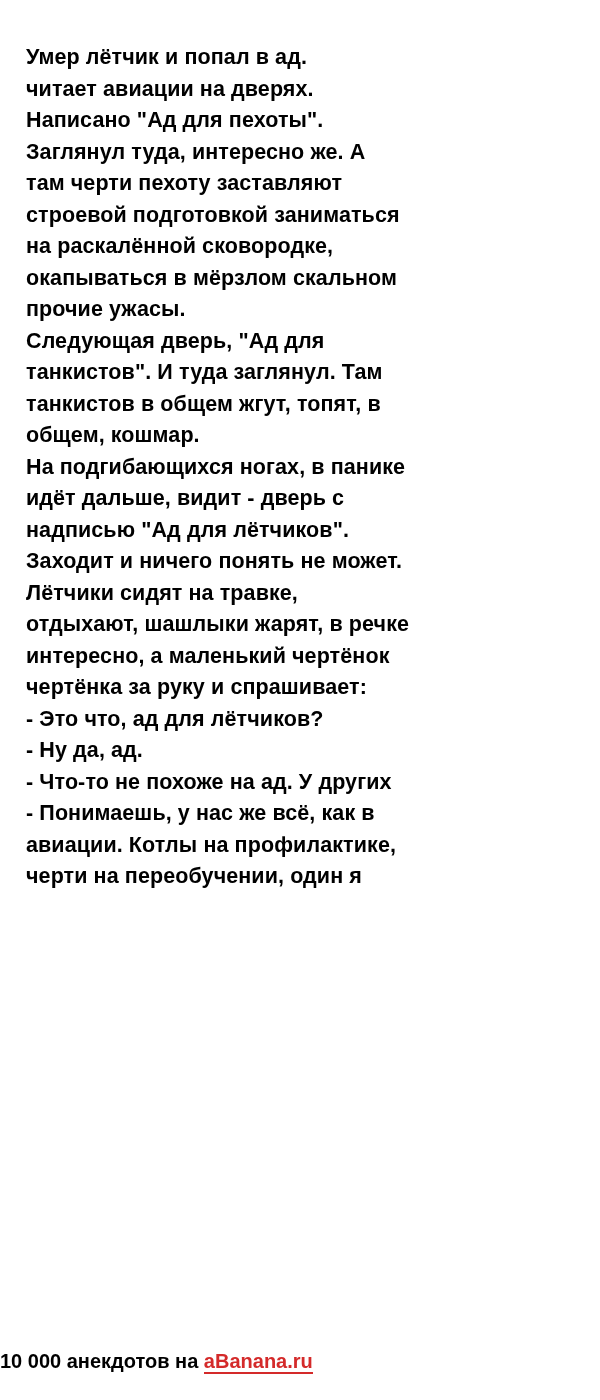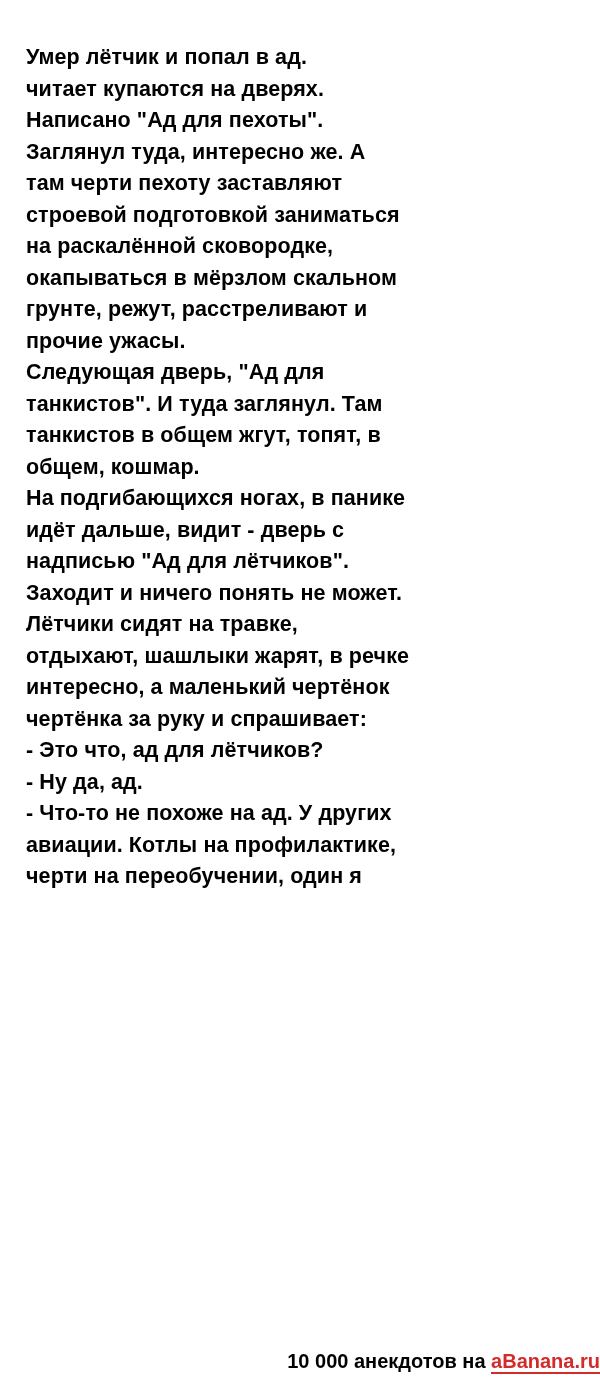--- a/index.html
+++ b/index.html
@@ -32,21 +32,21 @@
   }
   .joke-line {
     white-space: pre-wrap;
     font-weight: bold;
   }
   .footer {
     position: absolute;
     left: 0;
     right: 0;
     bottom: 26px;
-    text-align: right;
+    text-align: left;
     font-size: 20px;
     font-weight: bold;
     line-height: 26px;
   }
   .footer-text {
     color: #000000;
   }
   .brand {
     text-decoration: none;
     font-weight: bold;
@@ -65,44 +65,44 @@
     border-bottom: 2px solid #d42a2a;
   }
 </style>
 </head>
 <body>
 
 <div class="page">
 
   <div class="joke-body">
     <div class="joke-line">Умер лётчик и попал в ад.</div>
-    <div class="joke-line">читает купаются на дверях.</div>
+    <div class="joke-line">читает авиации на дверях.</div>
     <div class="joke-line">Написано "Ад для пехоты".</div>
     <div class="joke-line">Заглянул туда, интересно же. А</div>
     <div class="joke-line">там черти пехоту заставляют</div>
     <div class="joke-line">строевой подготовкой заниматься</div>
     <div class="joke-line">на раскалённой сковородке,</div>
     <div class="joke-line">окапываться в мёрзлом скальном</div>
-    <div class="joke-line">грунте, режут, расстреливают и</div>
     <div class="joke-line">прочие ужасы.</div>
     <div class="joke-line">Следующая дверь, "Ад для</div>
     <div class="joke-line">танкистов". И туда заглянул. Там</div>
     <div class="joke-line">танкистов в общем жгут, топят, в</div>
     <div class="joke-line">общем, кошмар.</div>
     <div class="joke-line">На подгибающихся ногах, в панике</div>
     <div class="joke-line">идёт дальше, видит - дверь с</div>
     <div class="joke-line">надписью "Ад для лётчиков".</div>
     <div class="joke-line">Заходит и ничего понять не может.</div>
     <div class="joke-line">Лётчики сидят на травке,</div>
     <div class="joke-line">отдыхают, шашлыки жарят, в речке</div>
     <div class="joke-line">интересно, а маленький чертёнок</div>
     <div class="joke-line">чертёнка за руку и спрашивает:</div>
     <div class="joke-line">- Это что, ад для лётчиков?</div>
     <div class="joke-line">- Ну да, ад.</div>
     <div class="joke-line">- Что-то не похоже на ад. У других</div>
+    <div class="joke-line">- Понимаешь, у нас же всё, как в</div>
     <div class="joke-line">авиации. Котлы на профилактике,</div>
     <div class="joke-line">черти на переобучении, один я</div>
   </div>
 
   <div class="footer">
     <span class="footer-text">10 000 анекдотов на </span><a class="brand" href="#"><span class="brand-a brand-underline">a</span><span class="brand-name brand-underline">Banana</span><span class="brand-tld brand-underline">.ru</span></a>
   </div>
 
 </div>
 

